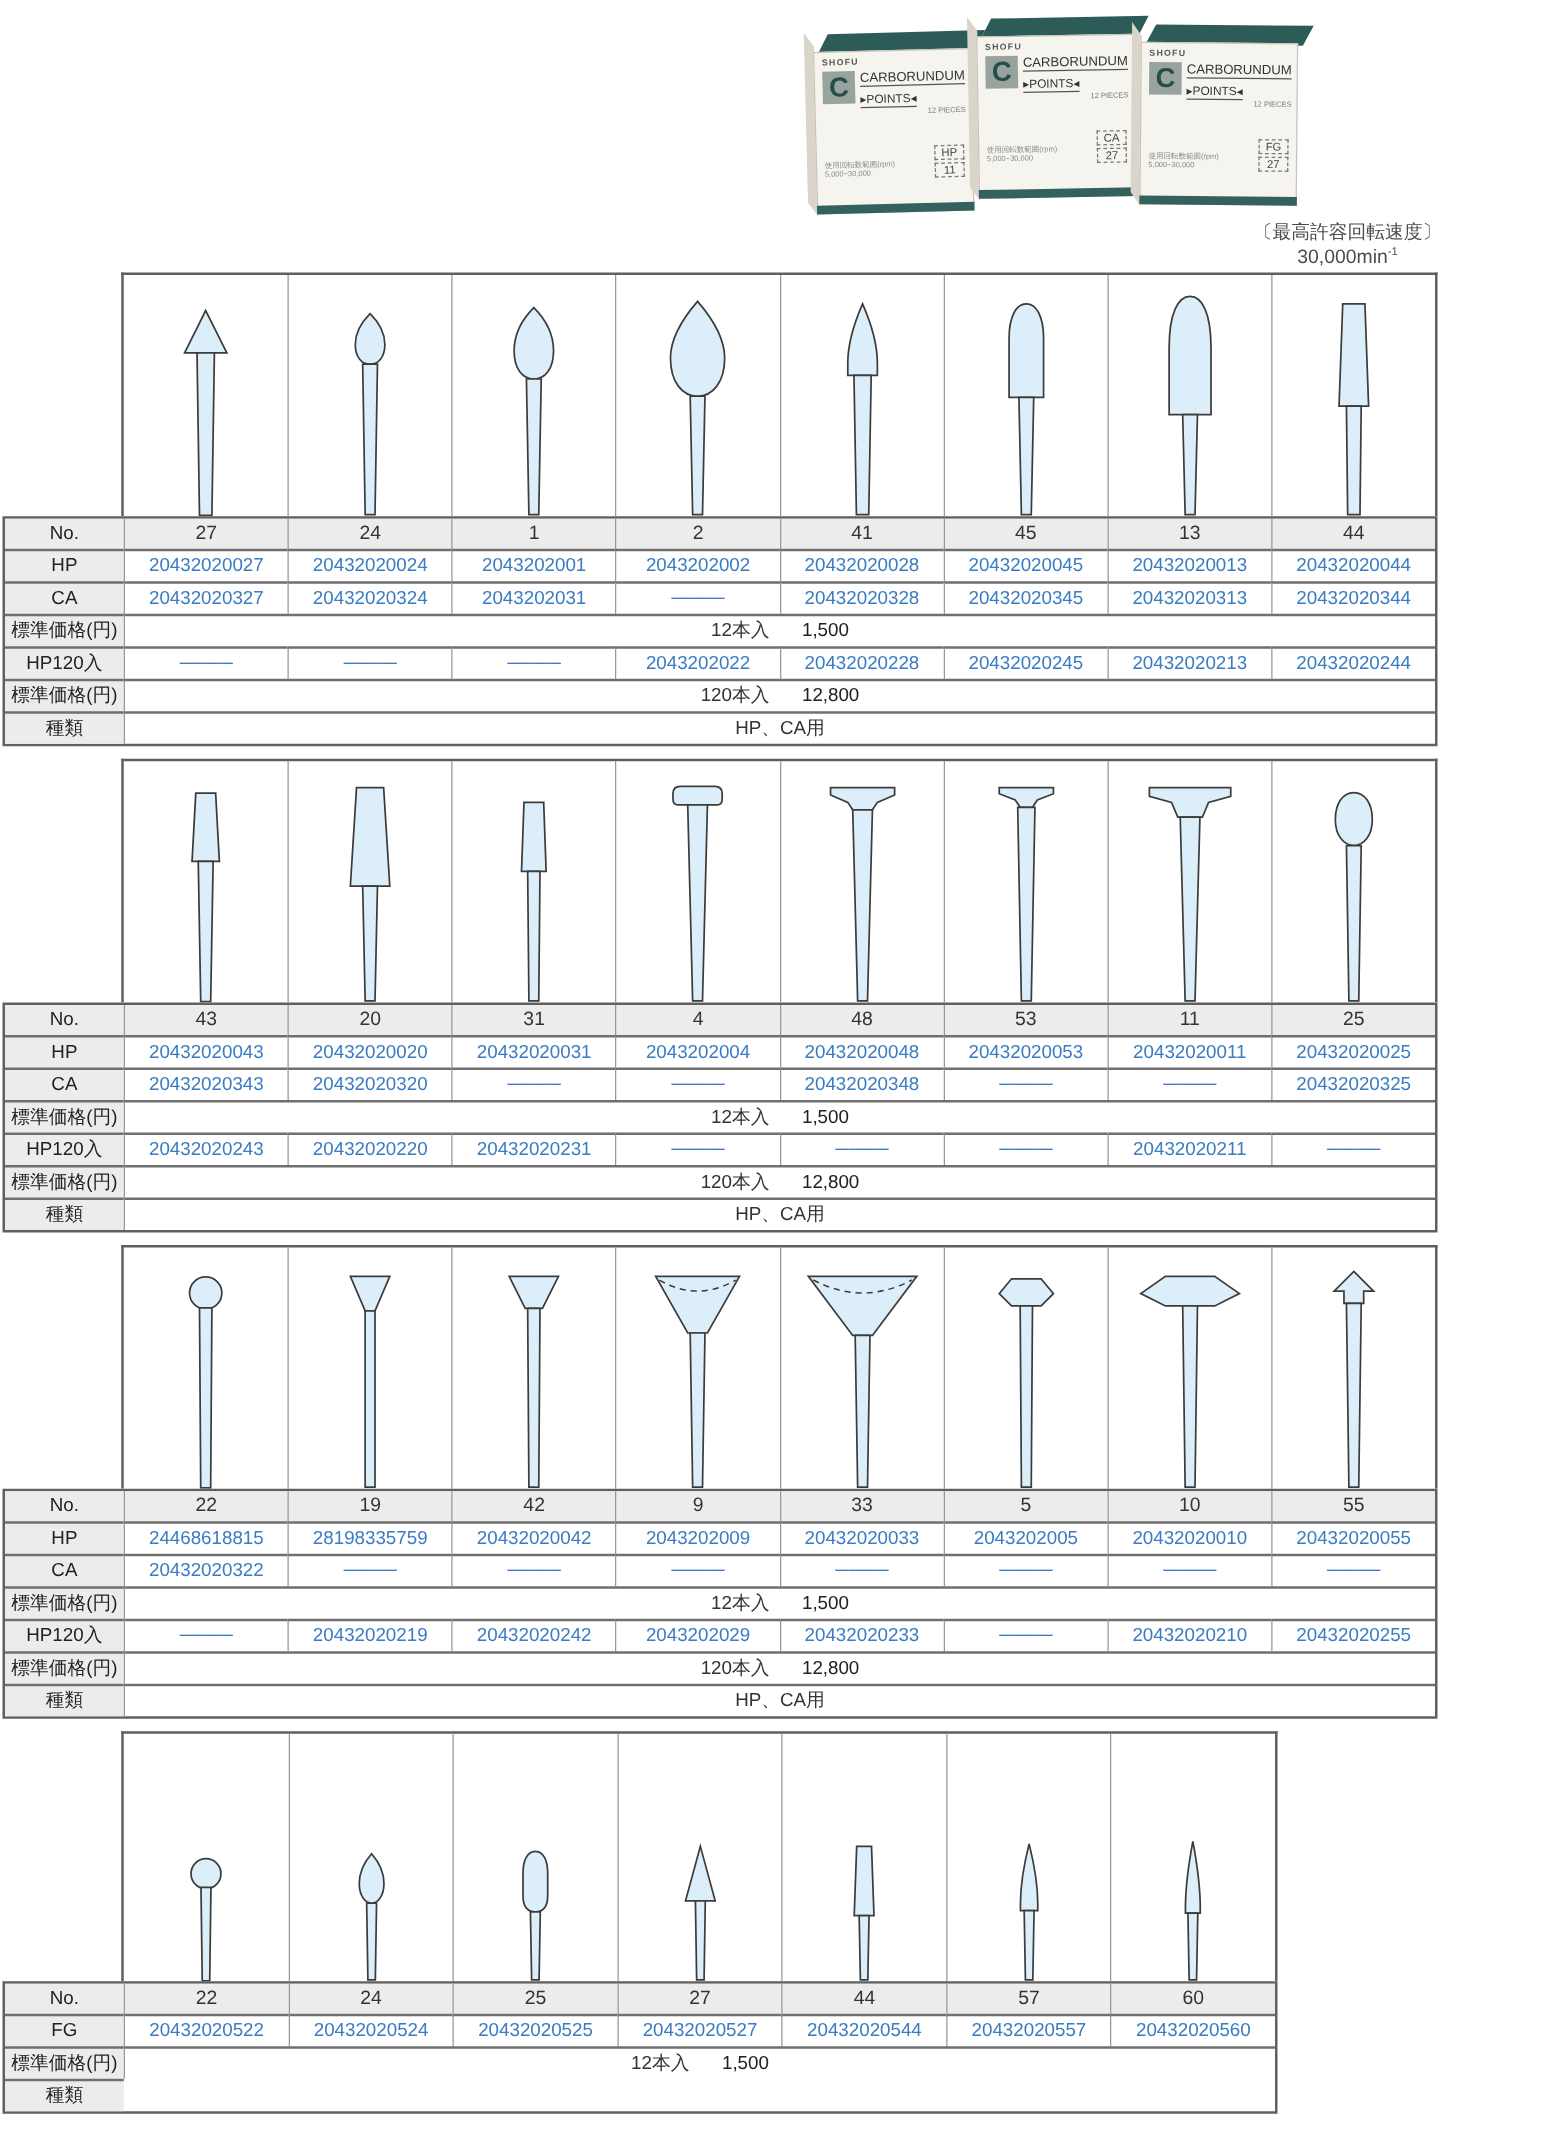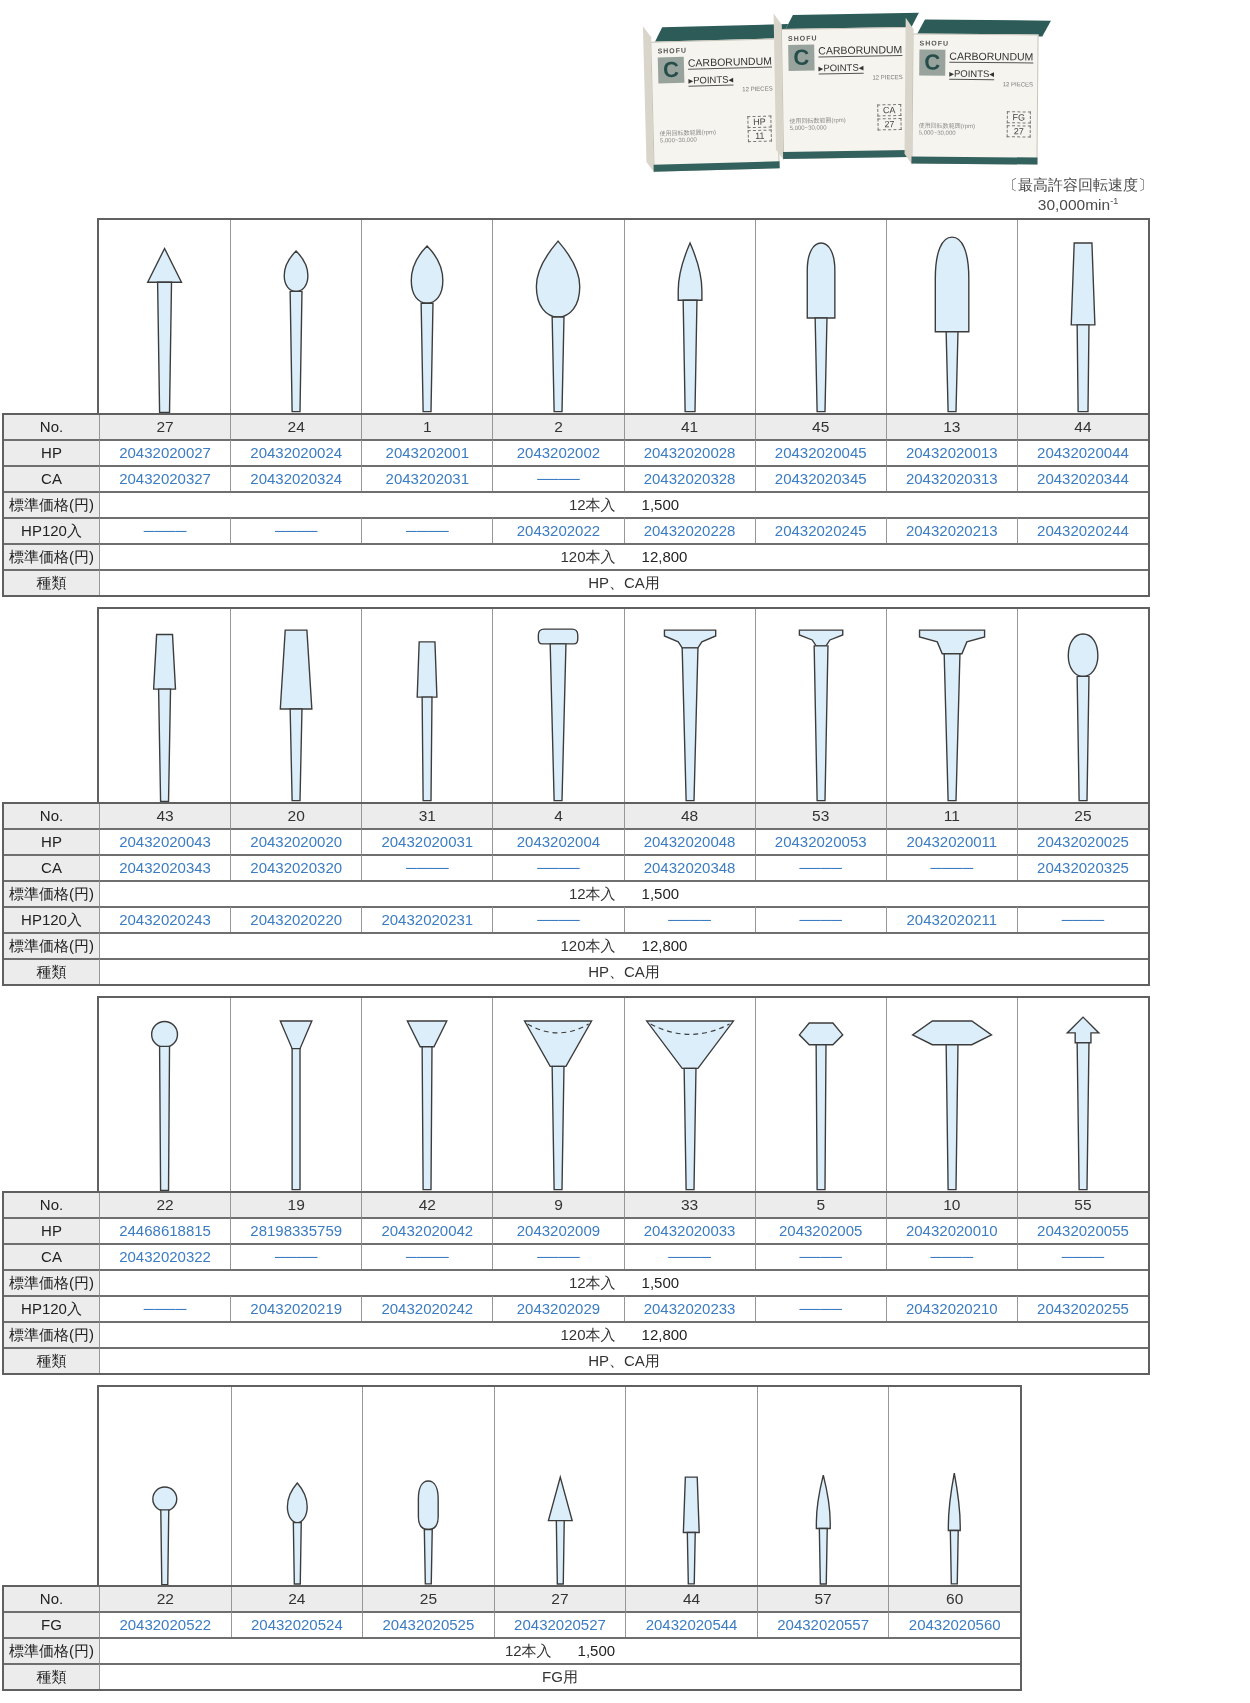--- a/index.html
+++ b/index.html
@@ -498,19 +498,16 @@
           <div class="dcell bt code">20432020527</div>
           <div class="dcell bt code">20432020544</div>
           <div class="dcell bt code">20432020557</div>
           <div class="dcell bt code">20432020560</div>
           <div class="lcell bt">標準価格(円)</div>
           <div class="mcell bt" style="grid-column: 2 / -1;">
             <span class="pk">12本入</span>
             <span>1,500</span>
           </div>
           <div class="lcell bt">種類</div>
-          <div class="mcell bt" style="grid-column: 2 / -1;">
-            <span class="pk">FG用</span>
-          </div>
         </div>
       </div>
     </div>
 </div>
 
 </body></html>

